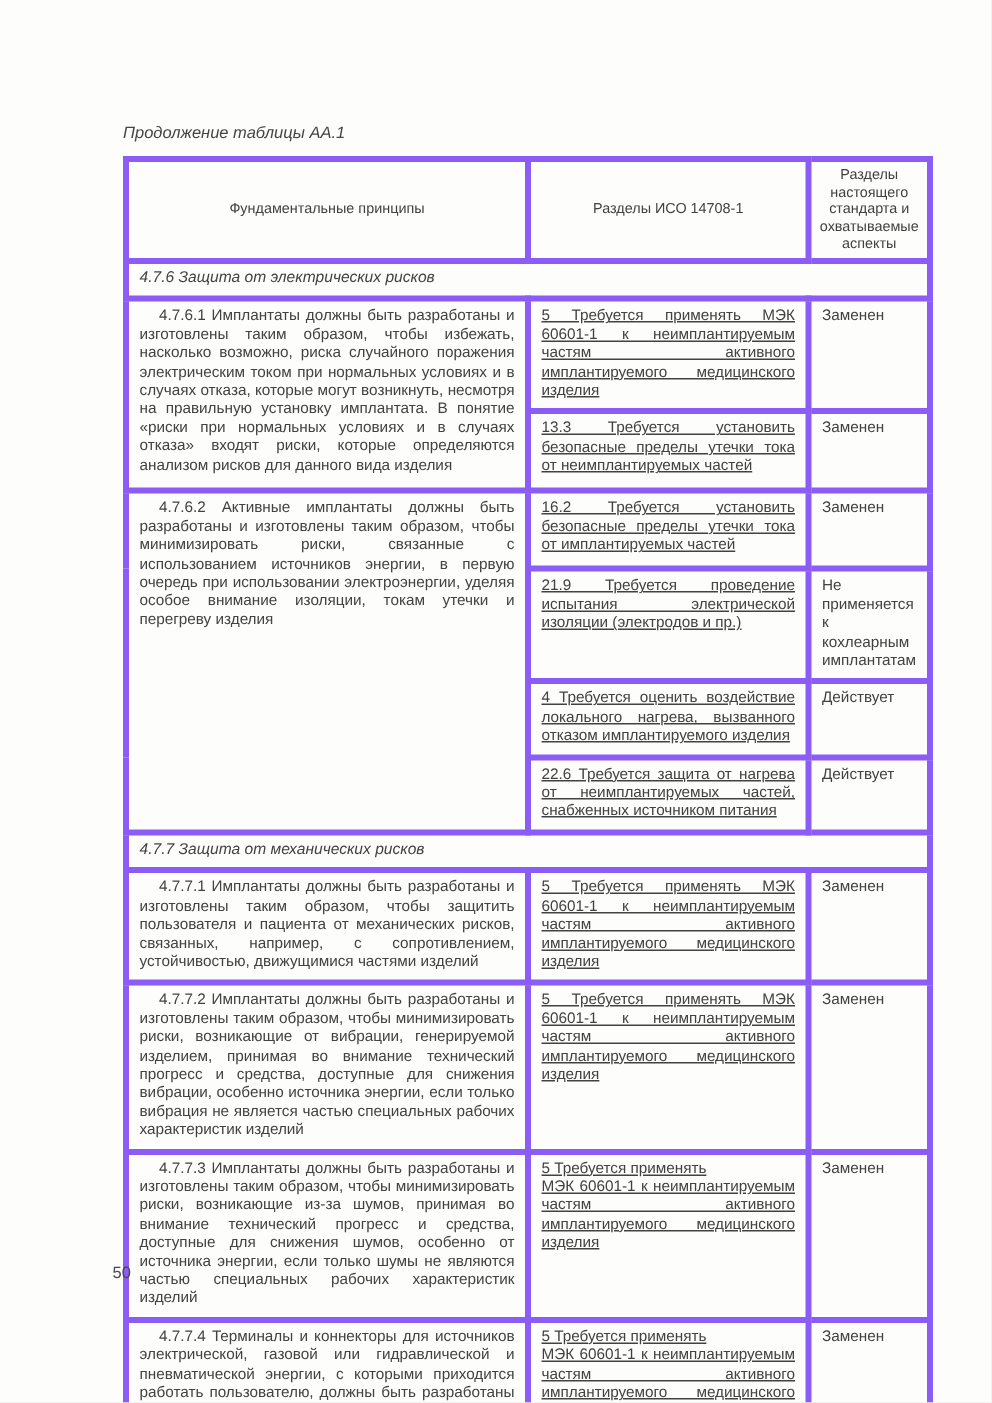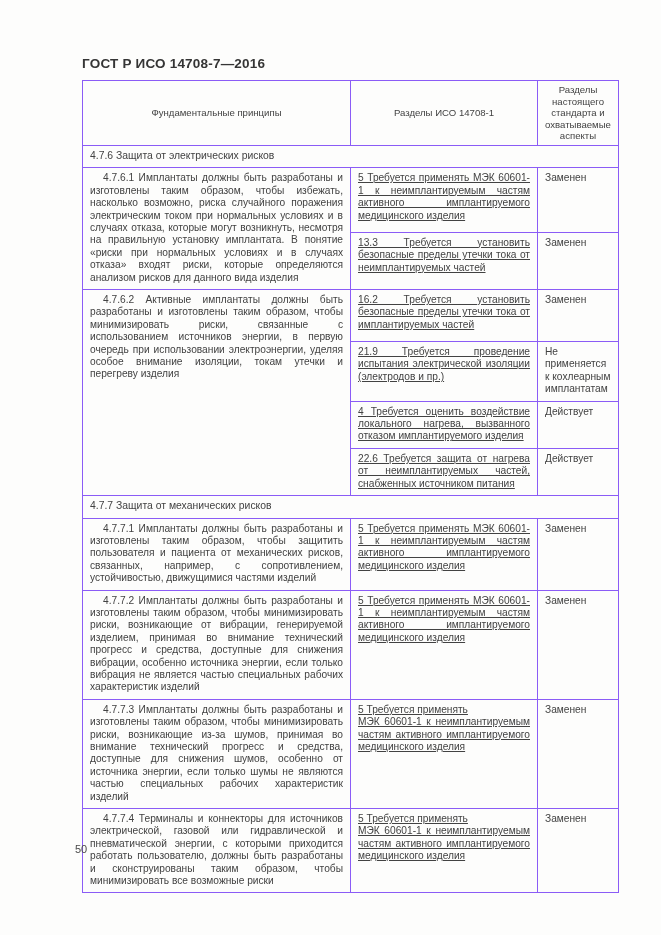--- a/index.html
+++ b/index.html
@@ -35,36 +35,37 @@
     margin-top: 9px;
     width: 536px;
     border-collapse: collapse;
     table-layout: fixed;
     font-size: 10.2px;
     line-height: 12.4px;
     color: #424242;
   }
   table.std-table th,
   table.std-table td {
-    border: 1px solid #8b5cf6;
+    border: 4px solid #8b5cf6;
     vertical-align: top;
     padding: 4px 7px 5px 7px;
   }
   table.std-table thead th {
     font-weight: normal;
     text-align: center;
     vertical-align: middle;
     font-size: 9.6px;
     line-height: 11.6px;
     height: 46px;
     padding: 3px 4px;
   }
   td.section-cell {
     padding: 6px 7px 7px 9px;
     font-size: 10.4px;
+    font-style: italic;
   }
   td.principle-cell {
     text-align: justify;
     text-indent: 13px;
     padding-top: 5px;
   }
   td.iso-cell {
     text-align: justify;
     white-space: pre-line;
     padding-top: 5px;
@@ -93,21 +94,21 @@
     top: 843px;
     font-size: 11px;
     color: #4a4a4a;
   }
 </style>
 </head>
 <body>
 
 <div class="page">
   <div class="content">
-    <div class="doc-header">ГОСТ Р ИСО 14708-7—2016</div>
+    <div class="caption">Продолжение таблицы АА.1</div>
     <table class="std-table">
       <colgroup>
         <col style="width:268px">
         <col style="width:187px">
         <col style="width:81px">
       </colgroup>
       <thead>
         <tr>
           <th>Фундаментальные принципы</th>
           <th>Разделы ИСО 14708-1</th>

